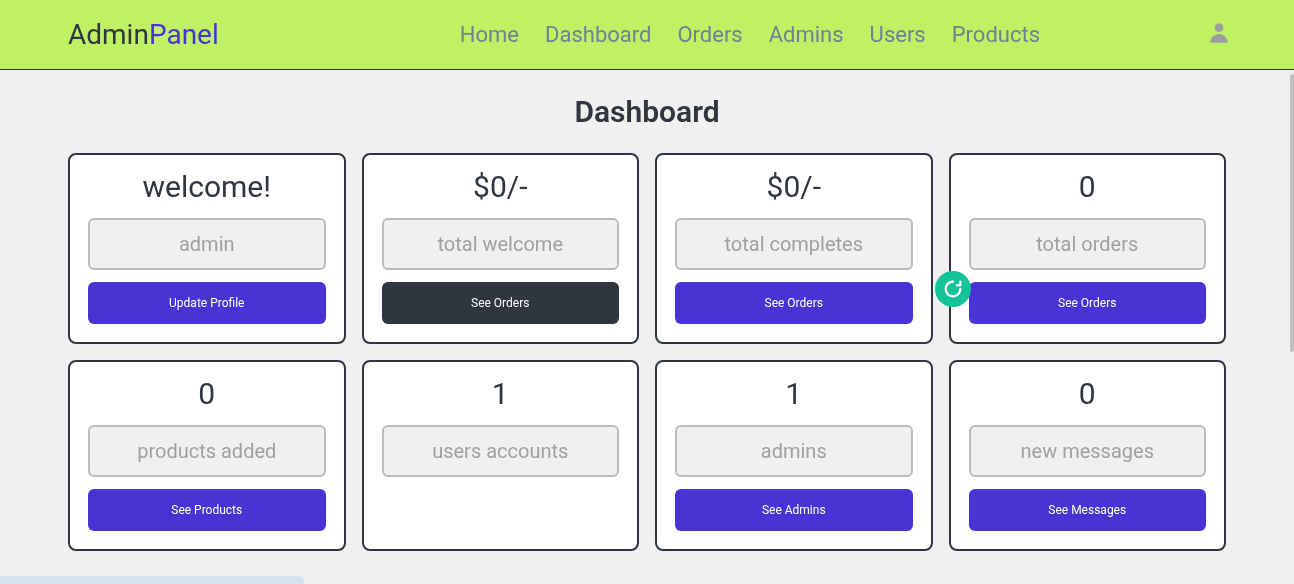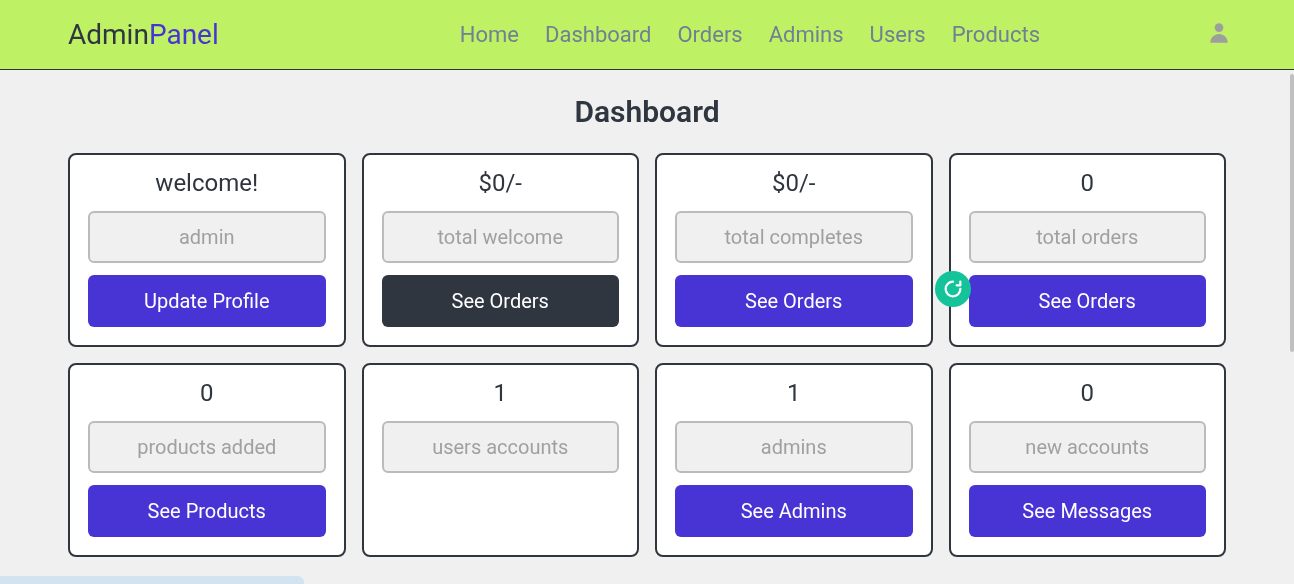--- a/index.html
+++ b/index.html
@@ -81,21 +81,21 @@
       border: 2px solid #2f3640;
       border-radius: 8px;
       padding: 14px 18px 18px 18px;
       display: flex;
       flex-direction: column;
       align-items: center;
       position: relative;
     }
     
     .card-value {
-      font-size: 24px;
+      font-size: 30px;
       font-weight: 400;
       color: #2f3640;
       margin-bottom: 14px;
     }
     
     .card-label {
       width: 100%;
       background: #f0f0f0;
       border: 2px solid #bbb;
       border-radius: 6px;
@@ -106,21 +106,21 @@
       margin-bottom: 12px;
     }
     
     .card-button {
       width: 100%;
       background: #4834d4;
       color: #ffffff;
       border: none;
       border-radius: 6px;
       padding: 14px 0;
-      font-size: 20px;
+      font-size: 12px;
       cursor: pointer;
       font-family: inherit;
     }
     
     .card-button.dark {
       background: #2f3640;
     }
     
     .grammarly-badge {
       position: absolute;
@@ -226,20 +226,20 @@
   </div>
 
   <div class="card">
     <div class="card-value">1</div>
     <div class="card-label">admins</div>
     <button class="card-button">See Admins</button>
   </div>
 
   <div class="card">
     <div class="card-value">0</div>
-    <div class="card-label">new accounts</div>
+    <div class="card-label">new messages</div>
     <button class="card-button">See Messages</button>
   </div>
 
 </div>
 
 <div class="bottom-task"></div>
 <div class="scroll-indicator"></div>
 
 </body></html>

